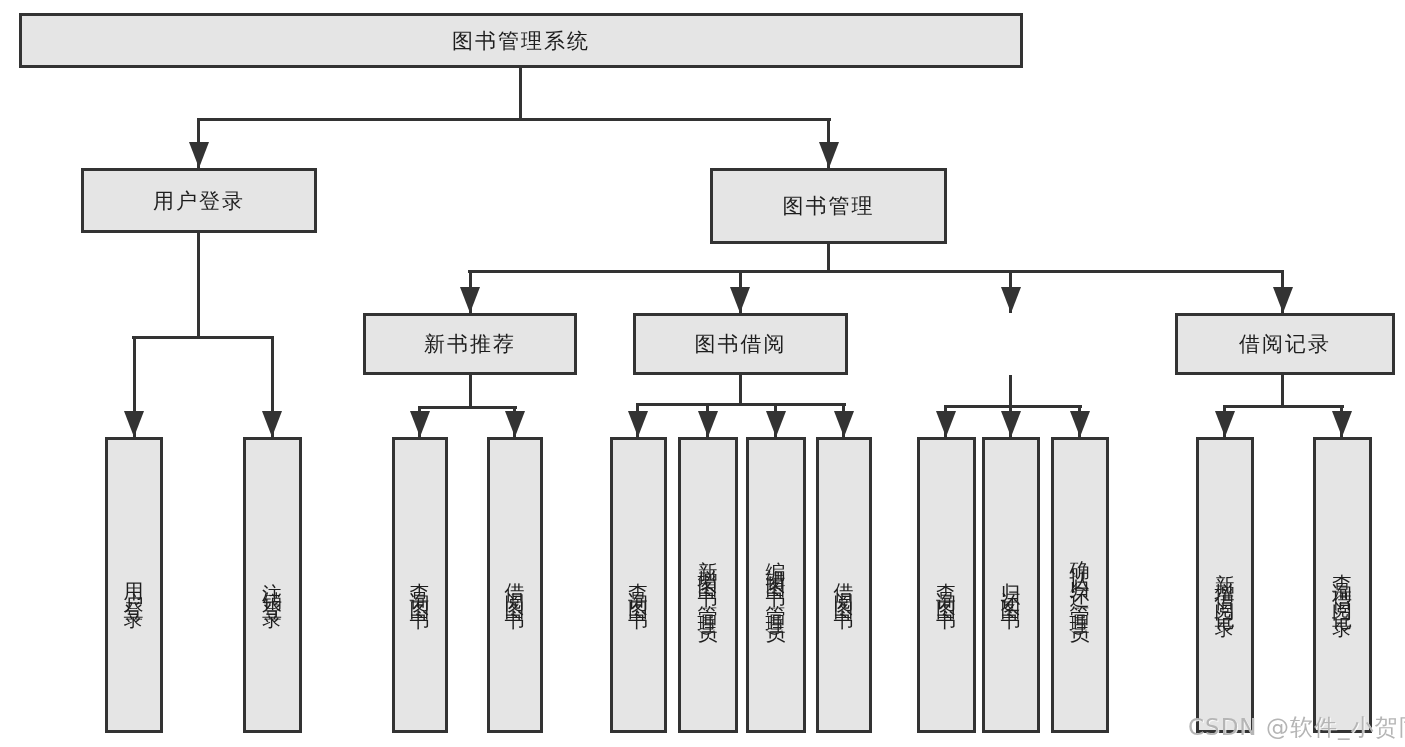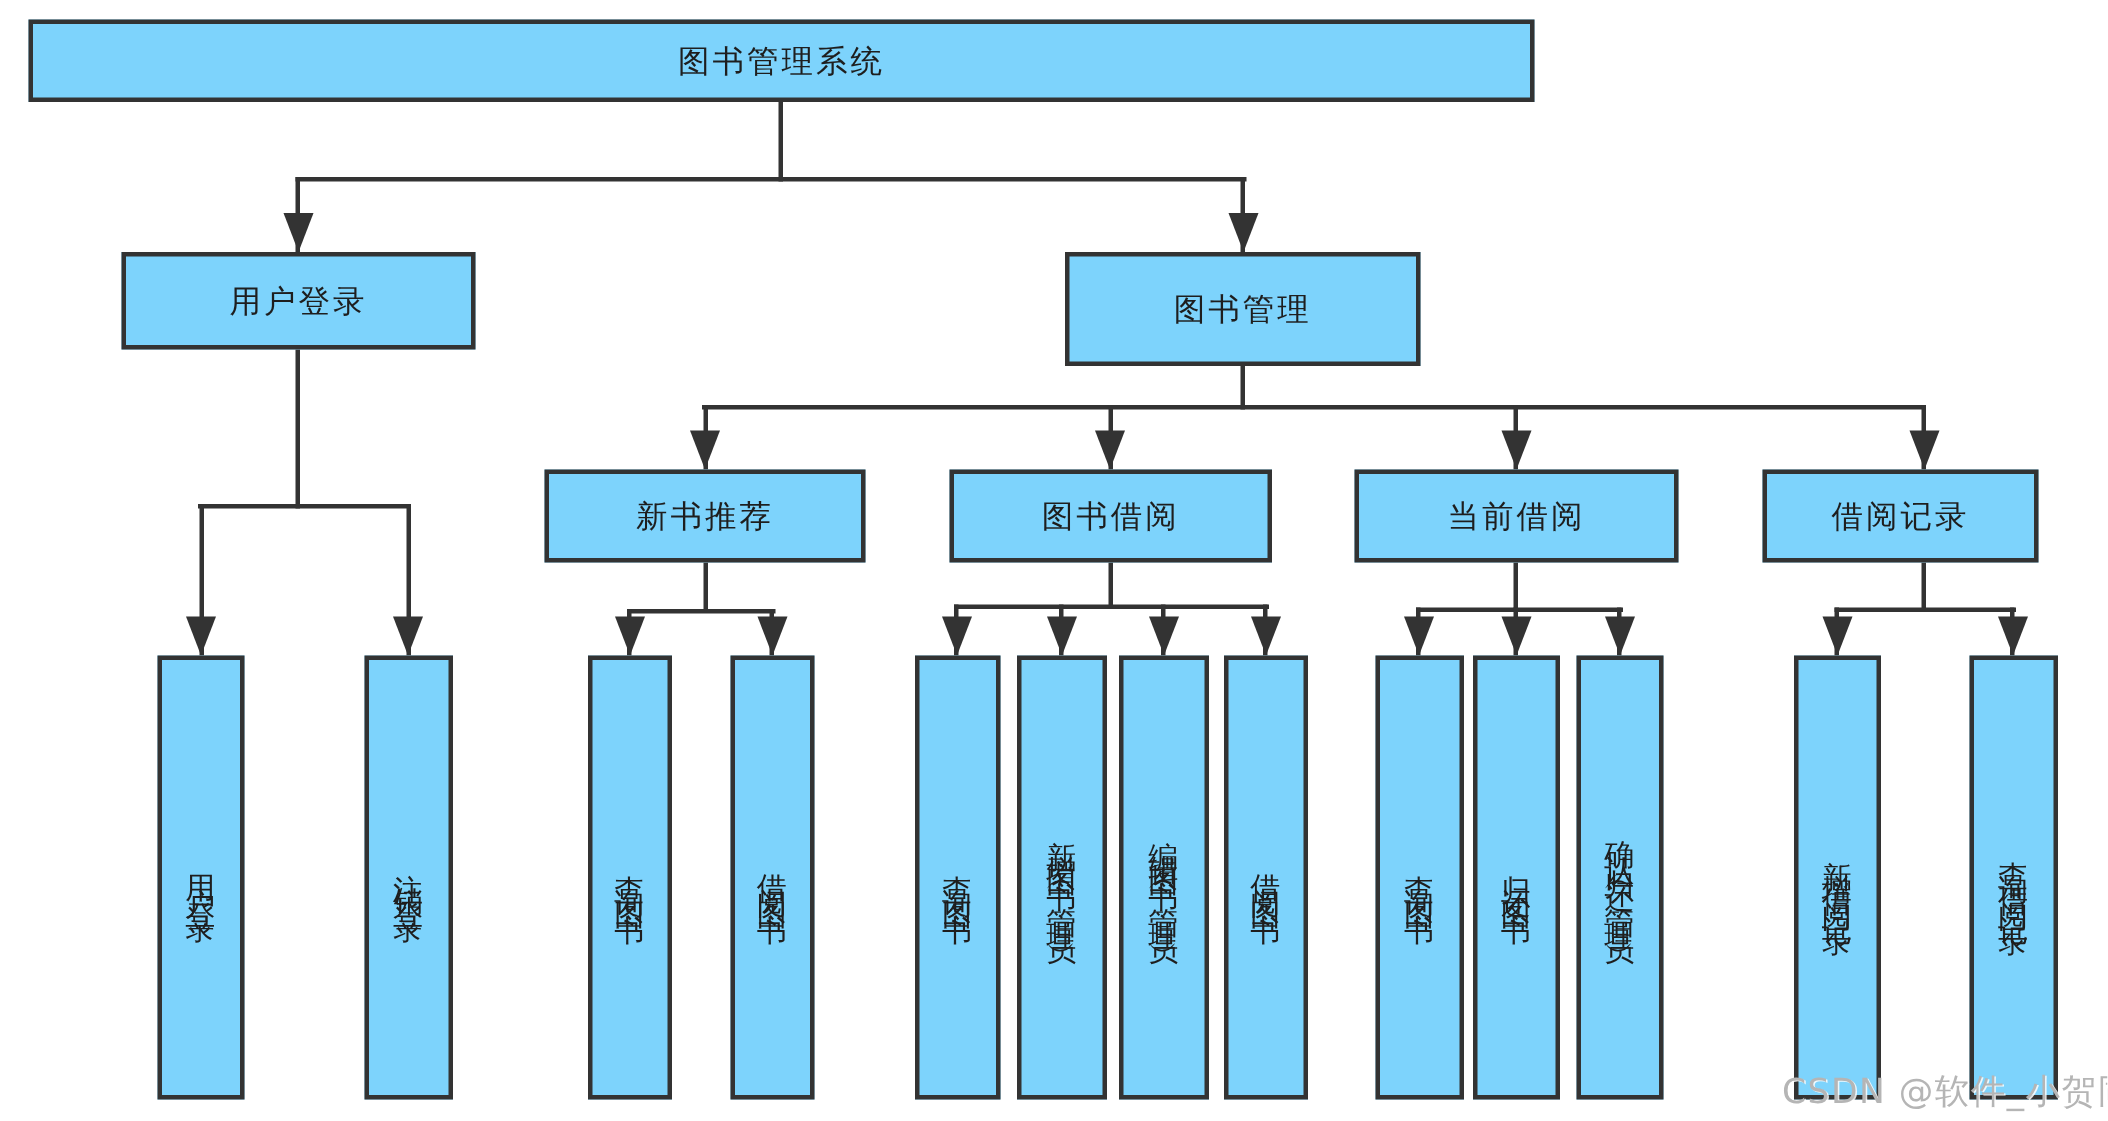--- a/index.html
+++ b/index.html
@@ -22,21 +22,21 @@
     position: absolute;
     width: 0; height: 0;
     border-left: 10px solid transparent;
     border-right: 10px solid transparent;
     border-top: 26px solid #333333;
     z-index: 1;
   }
   
   .box {
     position: absolute;
-    background: #7dd3fc;
+    background: #e5e5e5;
     border: 3px solid #333333;
     box-sizing: border-box;
     display: flex;
     align-items: center;
     justify-content: center;
     font-size: 21px;
     color: #1e1e1e;
     letter-spacing: 2px;
     z-index: 2;
     text-align: center;
@@ -136,24 +136,21 @@
   <div class="box" style="left:710px;top:168px;width:237px;height:76px">
     <span>图书管理</span>
   </div>
 
   <div class="box" style="left:633px;top:313px;width:215px;height:62px">
     <span>图书借阅</span>
   </div>
   <div class="box" style="left:363px;top:313px;width:214px;height:62px">
     <span>新书推荐</span>
   </div>
-  <div class="box" style="left:903px;top:313px;width:216px;height:62px">
-    <span>当前借阅</span>
-  </div>
-  <div class="box" style="left:1175px;top:313px;width:184px;height:62px">
+  <div class="box" style="left:1175px;top:313px;width:220px;height:62px">
     <span>借阅记录</span>
   </div>
 
   <div class="box vbox" style="left:105px;top:437px;width:58px;height:296px">
     <span>用户登录</span>
   </div>
   <div class="box vbox" style="left:243px;top:437px;width:59px;height:296px">
     <span>注销登录</span>
   </div>
 

